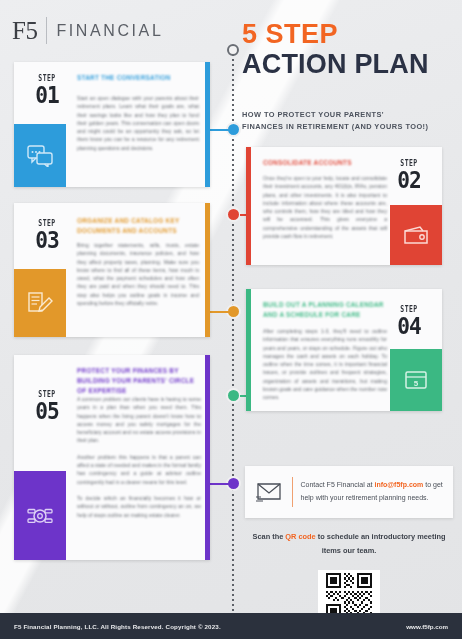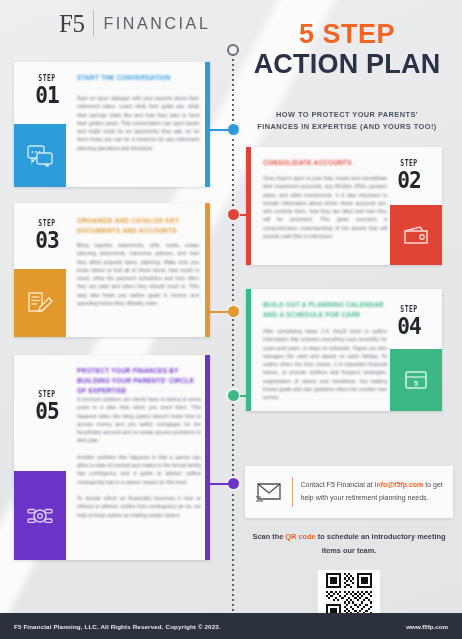--- a/index.html
+++ b/index.html
@@ -14,36 +14,36 @@
   
   #page {
     position:absolute; inset:0;
     background:
       linear-gradient(118deg, rgba(255,255,255,0) 34%, rgba(255,255,255,.85) 35.5%, rgba(255,255,255,.85) 41%, rgba(255,255,255,0) 42.5%),
       linear-gradient(160deg,#edeef0 0%,#e6e7e9 55%,#e3e4e6 100%);
   }
 
   
   #logo {
-    position:absolute; left:12px; top:10px;
-    display:flex; align-items:center; gap:9px;margin-left:47px;
+    position:absolute; left:12px; top:17px;
+    display:flex; align-items:center; gap:9px;
   }
   #logo .f5 {
     font-family:"Liberation Serif", serif;
     font-size:25px; line-height:1;
     color:#3c3f45; letter-spacing:-.5px;
   }
   #logo .bar { width:1px; height:27px; background:#b9bcc1; }
   #logo .word {
     font-size:16px; letter-spacing:2.6px;
     color:#5b5f66; font-weight:300;
   }
 
   
-  #headline { position:absolute; left:242px; top:20px; width:210px; text-align:center; }
+  #headline { position:absolute; left:242px; top:20px; width:210px; text-align:left; }
   #headline .t1 {
     font-size:27px; font-weight:bold; letter-spacing:.5px;
     color:#f26522; line-height:1.05;
   }
   #headline .t2 {
     font-size:27px; font-weight:bold; letter-spacing:.2px;
     color:#2b3245; line-height:1.08; margin-top:2px;
   }
   #headline .sub {
     margin-top:29px; font-size:7.4px; font-weight:bold;
@@ -137,21 +137,21 @@
     <span class="f5">F5</span>
     <span class="bar"></span>
     <span class="word">FINANCIAL</span>
   </div>
 
   <div id="headline">
     <div class="t1">5 STEP</div>
     <div class="t2">ACTION PLAN</div>
     <div class="sub">
       <div>HOW TO PROTECT YOUR PARENTS'</div>
-      <div>FINANCES IN EXPERTISE (AND YOURS TOO!)</div>
+      <div>FINANCES IN RETIREMENT (AND YOURS TOO!)</div>
     </div>
   </div>
 
   <div id="timeline">
     <div class="line"></div>
     <div class="start"></div>
     <div class="tl-dot" style="top:78px;  background:#2d9cdb;"></div>
     <div class="tl-stub" style="top:85px; left:-25px; width:25px; background:#2d9cdb;"></div>
     <div class="tl-dot" style="top:163px; background:#e04434;"></div>
     <div class="tl-stub" style="top:170px; left:8px;  width:22px; background:#e04434;"></div>

